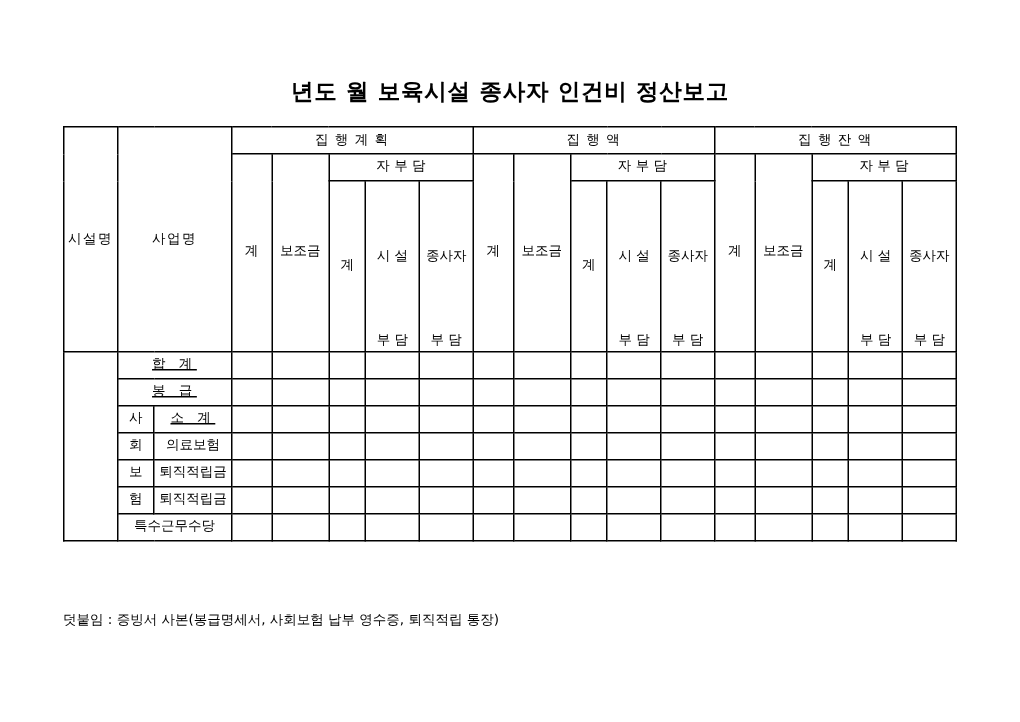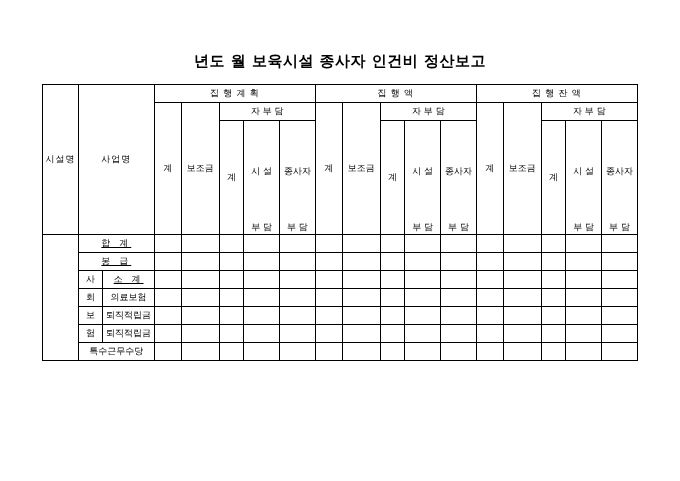--- a/index.html
+++ b/index.html
@@ -300,14 +300,15 @@
         <td class="data"></td>
         <td class="data"></td>
         <td class="data"></td>
         <td class="data"></td>
         <td class="data"></td>
         <td class="data"></td>
       </tr>
     </tbody>
   </table>
 
+  <div class="note">덧붙임 : 증빙서 사본(봉급명세서, 사회보험 납부 영수증, 퇴직적립 통장)</div>
 
 </div>
 
 </body></html>

